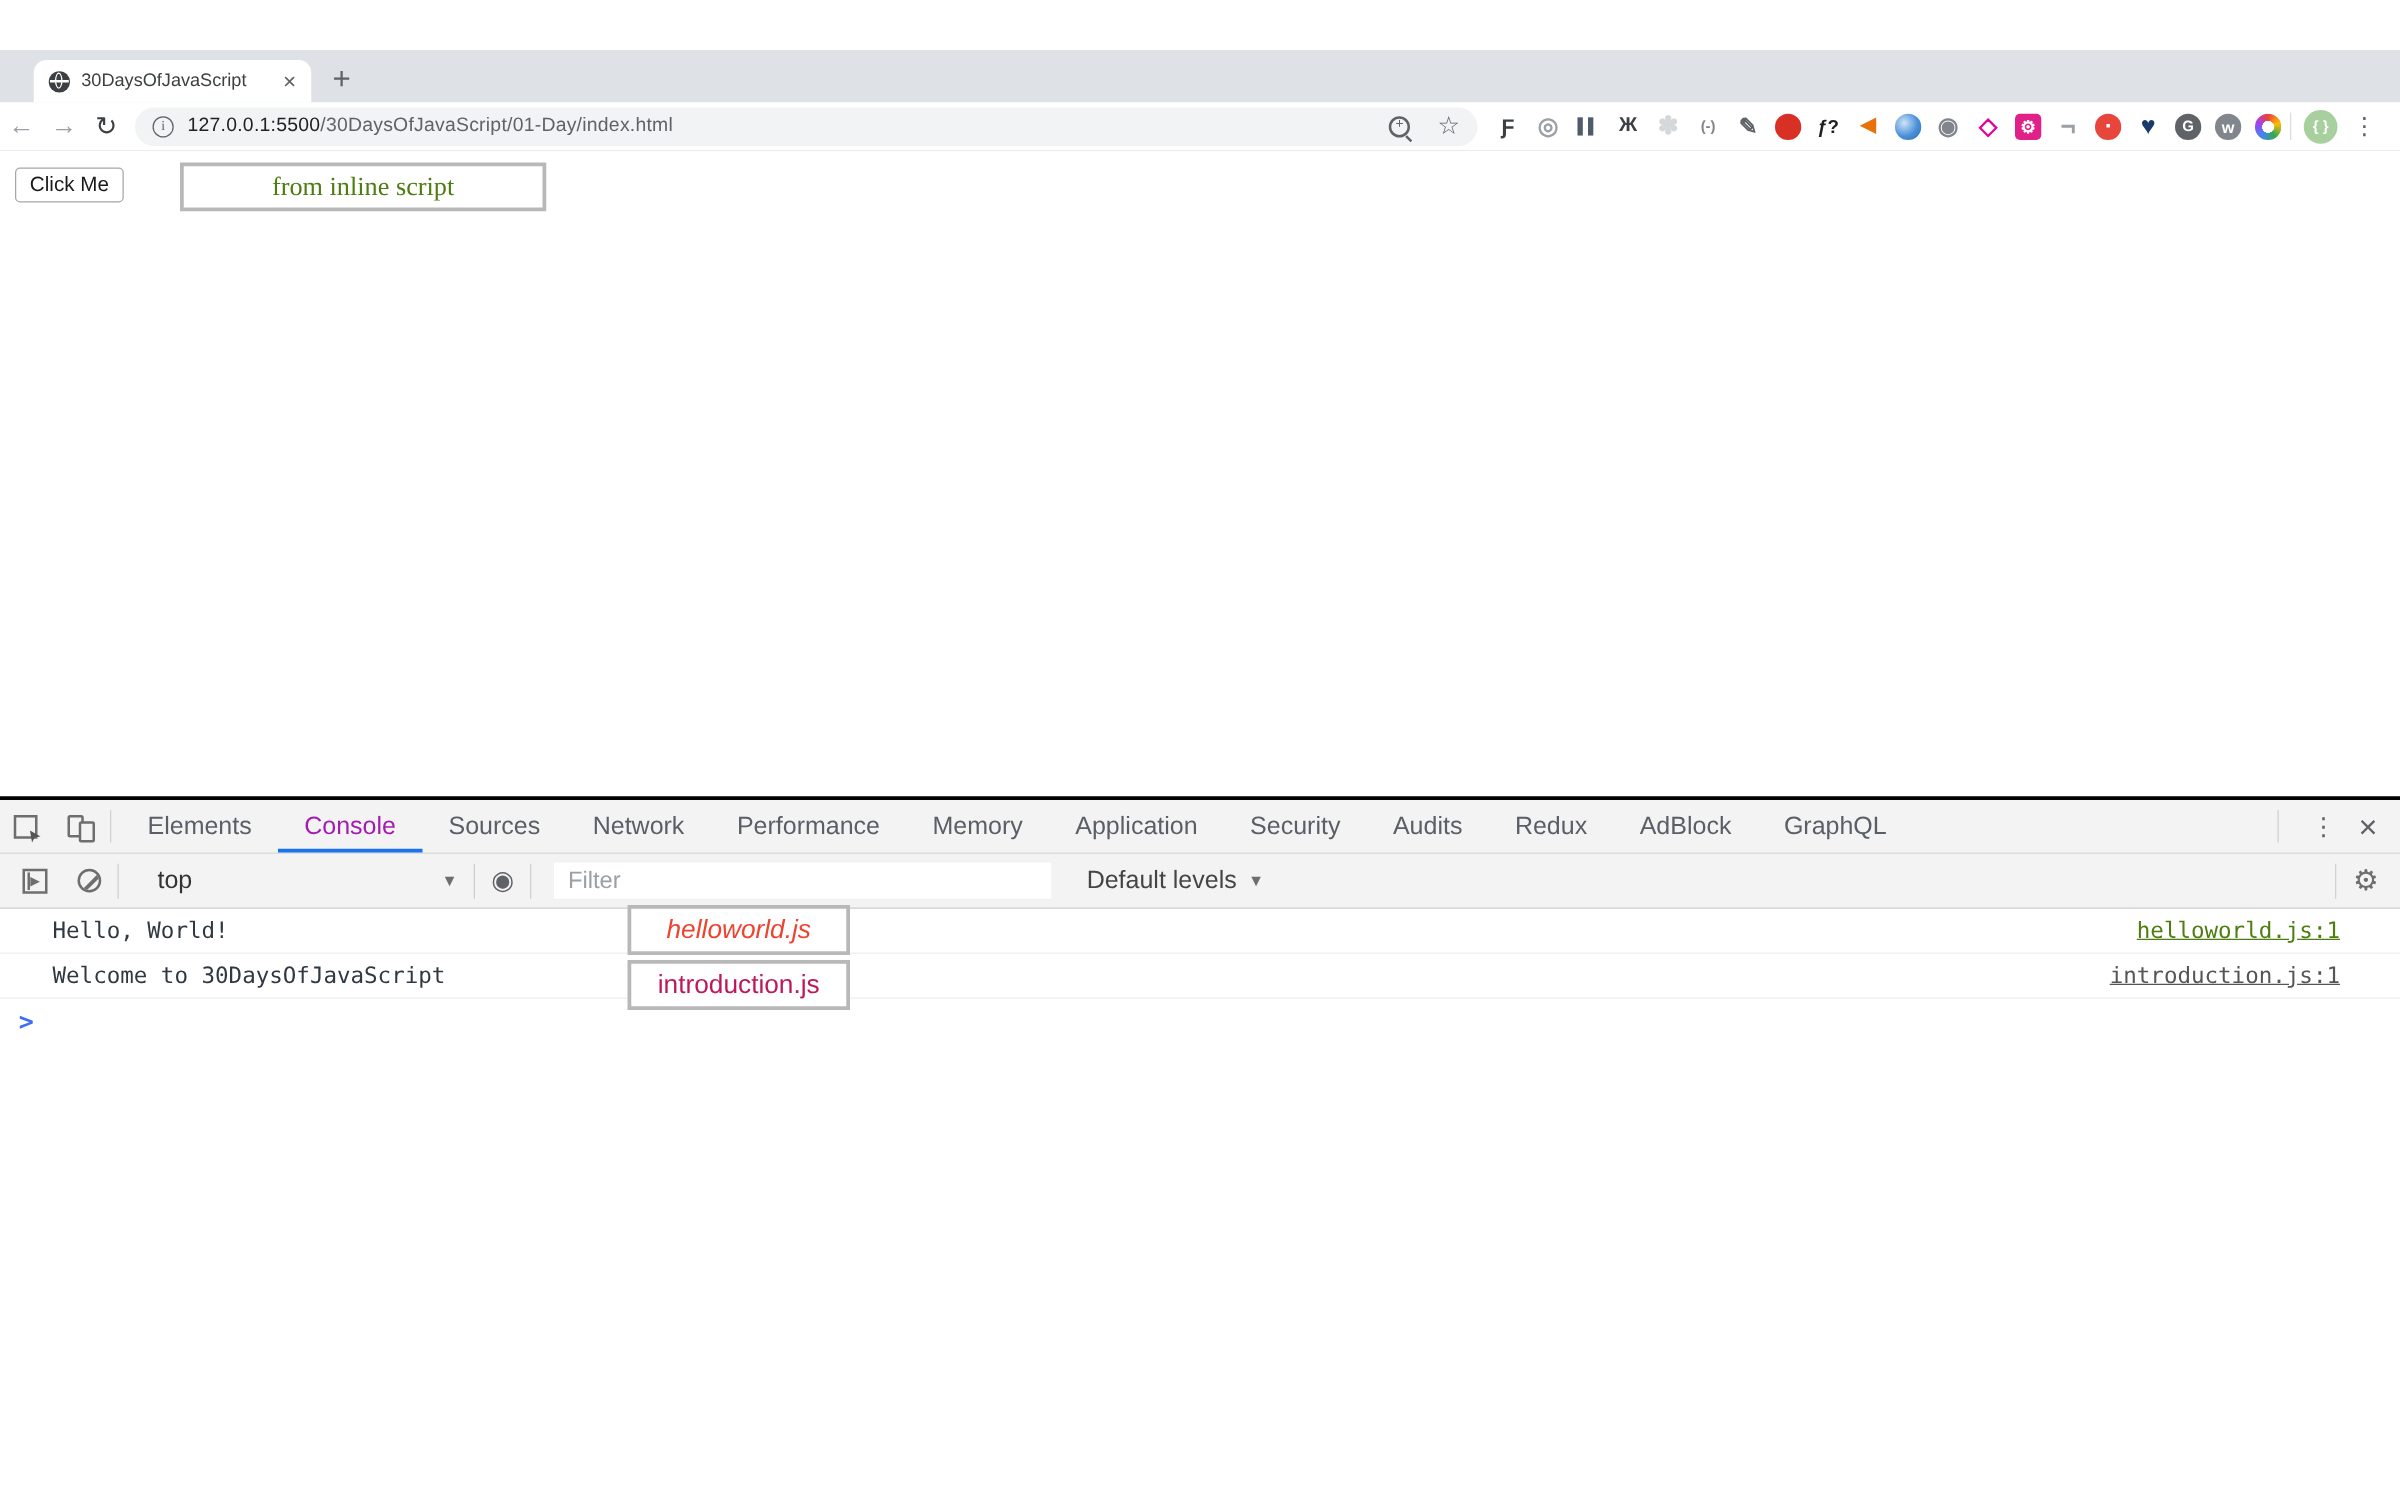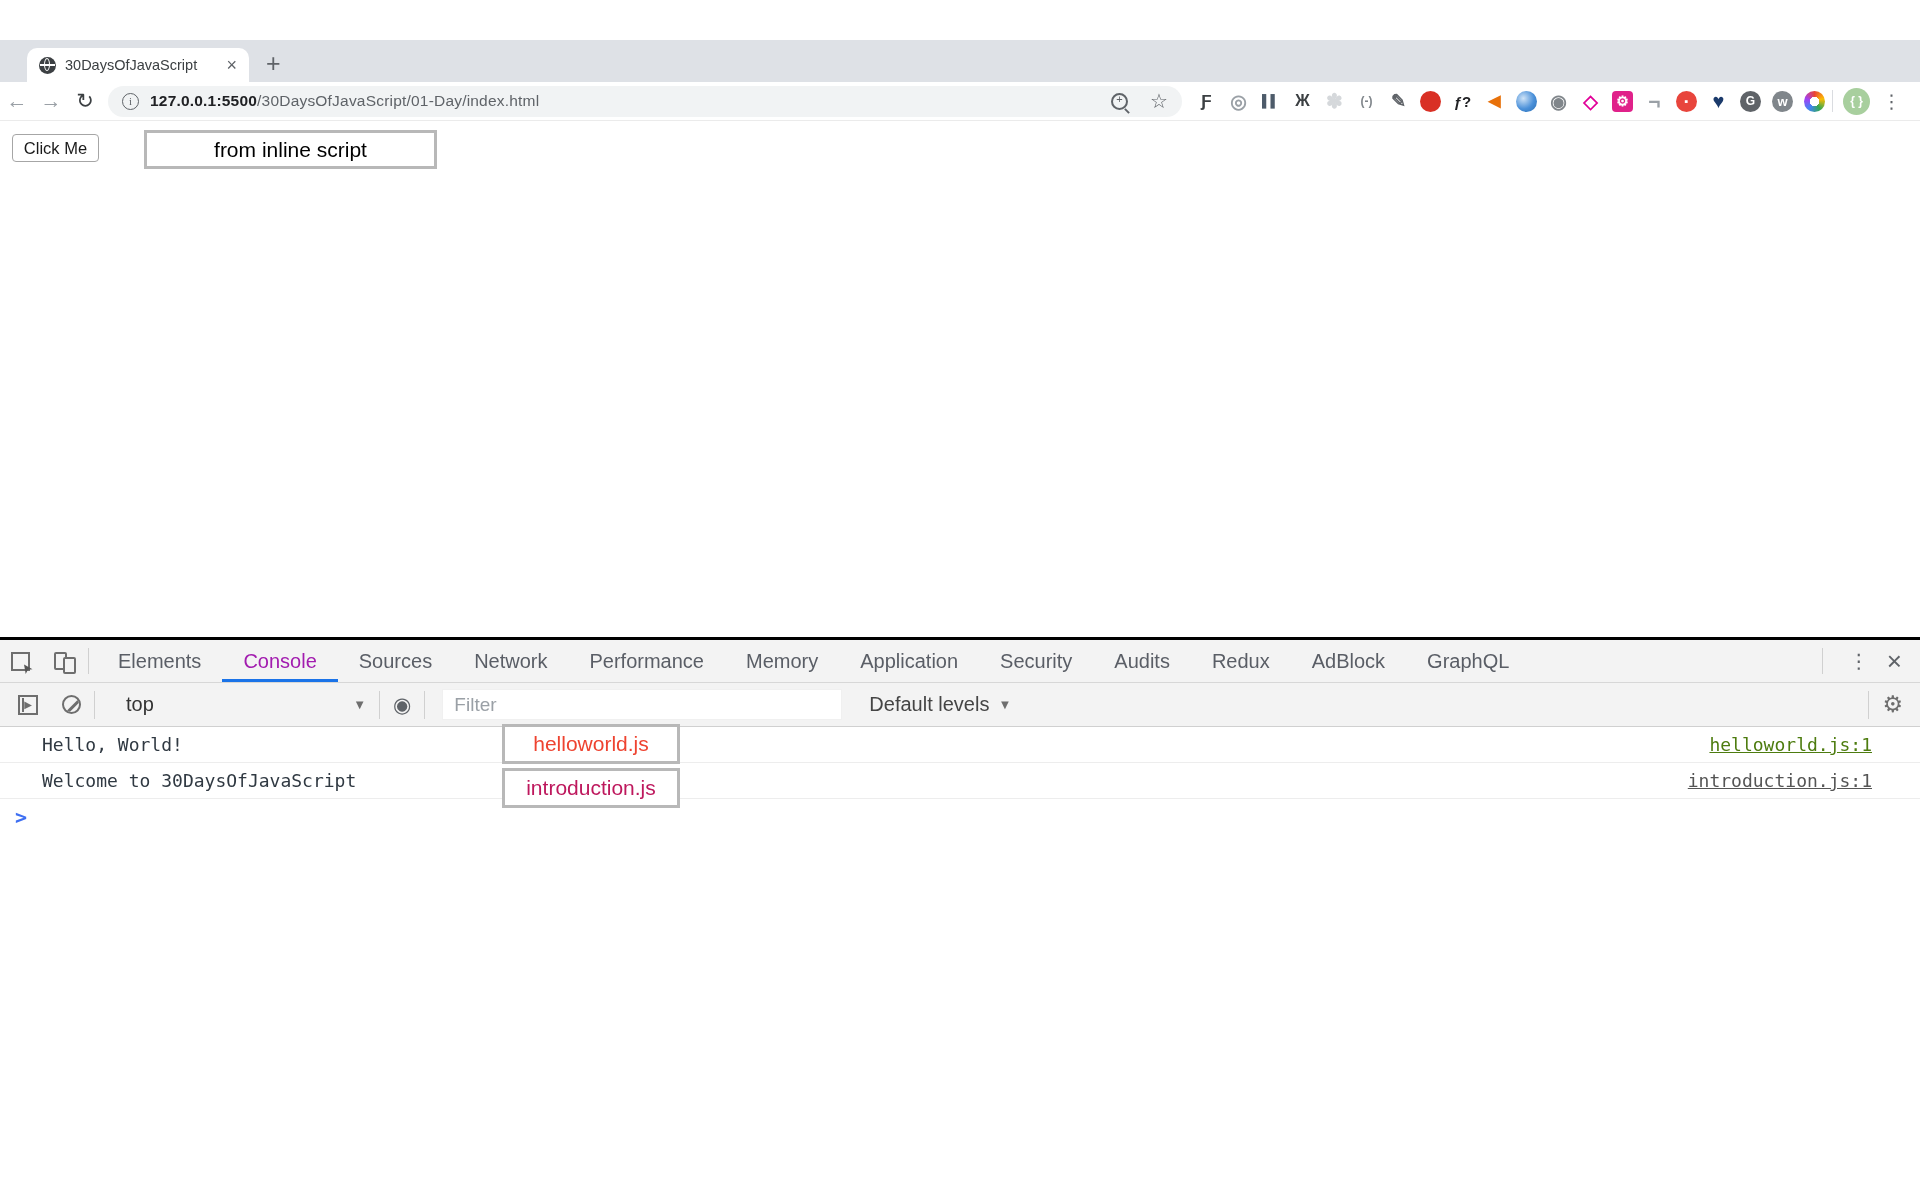--- a/index.html
+++ b/index.html
@@ -23,21 +23,21 @@
   .navbar{position:absolute;top:42px;left:0;right:0;height:39px;background:#fff;
           display:flex;align-items:center;border-bottom:1px solid rgba(0,0,0,0.08);box-sizing:border-box;}
   .nav-btn{width:34px;text-align:center;font-size:21px;color:#9aa0a6;}
   .nav-btn.dark{color:#3c4043;}
   .omnibox{margin-left:6px;width:1074px;height:31px;background:#f1f3f4;border-radius:16px;
            display:flex;align-items:center;padding:0 14px;box-sizing:border-box;}
   .info-icon{width:17px;height:17px;border:1.6px solid #5f6368;border-radius:50%;color:#5f6368;
              font-size:11px;display:flex;align-items:center;justify-content:center;
              font-family:"Liberation Serif",serif;box-sizing:border-box;flex:0 0 auto;}
   .url{font-size:15.5px;margin-left:11px;white-space:nowrap;letter-spacing:0.2px;}
-  .url-host{color:#202124;font-weight:bold;}
+  .url-host{color:#202124;}
   .url-path{color:#5f6368;}
   .omni-spacer{flex:1;}
   .zoom-icon{width:13px;height:13px;border:2px solid #5f6368;border-radius:50%;position:relative;margin-right:22px;}
   .zoom-icon::before{content:"+";position:absolute;left:0;right:0;top:-2px;text-align:center;
                      font-size:11px;color:#5f6368;line-height:13px;}
   .zoom-icon::after{content:"";position:absolute;width:2px;height:6px;background:#5f6368;
                     bottom:-6px;right:-2px;transform:rotate(-45deg);}
   .star-icon{font-size:20px;color:#5f6368;line-height:1;}
 
   
@@ -103,21 +103,21 @@
   
   .console{position:relative;font-family:"DejaVu Sans Mono",monospace;}
   .crow{height:36px;display:flex;align-items:center;border-bottom:1px solid #ededed;
         padding-left:42px;font-size:18px;color:#303942;position:relative;box-sizing:border-box;text-align:center;}
   .src-link{position:absolute;right:48px;color:#555;text-decoration:underline;font-size:18px;}
   .prompt-row{height:36px;display:flex;align-items:center;padding-left:15px;}
   .prompt{color:#3e6ff2;font-weight:bold;font-size:20px;}
   .ann{position:absolute;left:502px;width:178px;height:40px;box-sizing:border-box;border:3px solid #b8b8b8;
        background:#fff;display:flex;align-items:center;justify-content:center;
        font-family:"Liberation Sans",sans-serif;font-size:21px;z-index:2;}
-  .ann1{top:-3px;}
+  .ann1{top:-3px;font-style:italic;}
   .ann2{top:41px;}
 </style>
 </head>
 <body>
 
 <div class="screen">
 
   <div class="tabstrip">
     <div class="tab">
       <span class="globe-icon"></span>
@@ -162,21 +162,21 @@
       <span class="ext circle" style="color: rgb(255, 255, 255); background: rgb(128, 134, 139); font-size: 13px;">w</span>
       <span class="ext circle" style="color: rgb(255, 255, 255); background: radial-gradient(circle, rgb(255, 255, 255) 32%, rgba(255, 255, 255, 0) 33%), conic-gradient(rgb(234, 67, 53), rgb(251, 188, 4), rgb(52, 168, 83), rgb(66, 133, 244), rgb(161, 66, 244), rgb(234, 67, 53)); font-size: 12px;"></span>
     </div>
     <span class="profile-sep"></span>
     <span class="avatar" id="avatar" style="background: rgb(168, 207, 158); color: rgb(255, 255, 255);">{ }</span>
     <span class="browser-kebab">⋮</span>
   </div>
 
   <div class="page">
     <button class="clickme">Click Me</button>
-    <div class="inline-box" id="inline-box" style="color: #000000; border-color: rgb(184, 184, 184);">from inline script</div>
+    <div class="inline-box" id="inline-box" style="color: #4d7c0f; border-color: rgb(184, 184, 184); font-family: Liberation Serif, serif;">from inline script</div>
   </div>
 
   <div class="devtools">
 
     <div class="dt-tabbar">
       <span class="dt-iconbtn">
           <span class="inspect-icon"></span>
         </span>
       <span class="dt-iconbtn">
           <span class="device-icon"></span>

